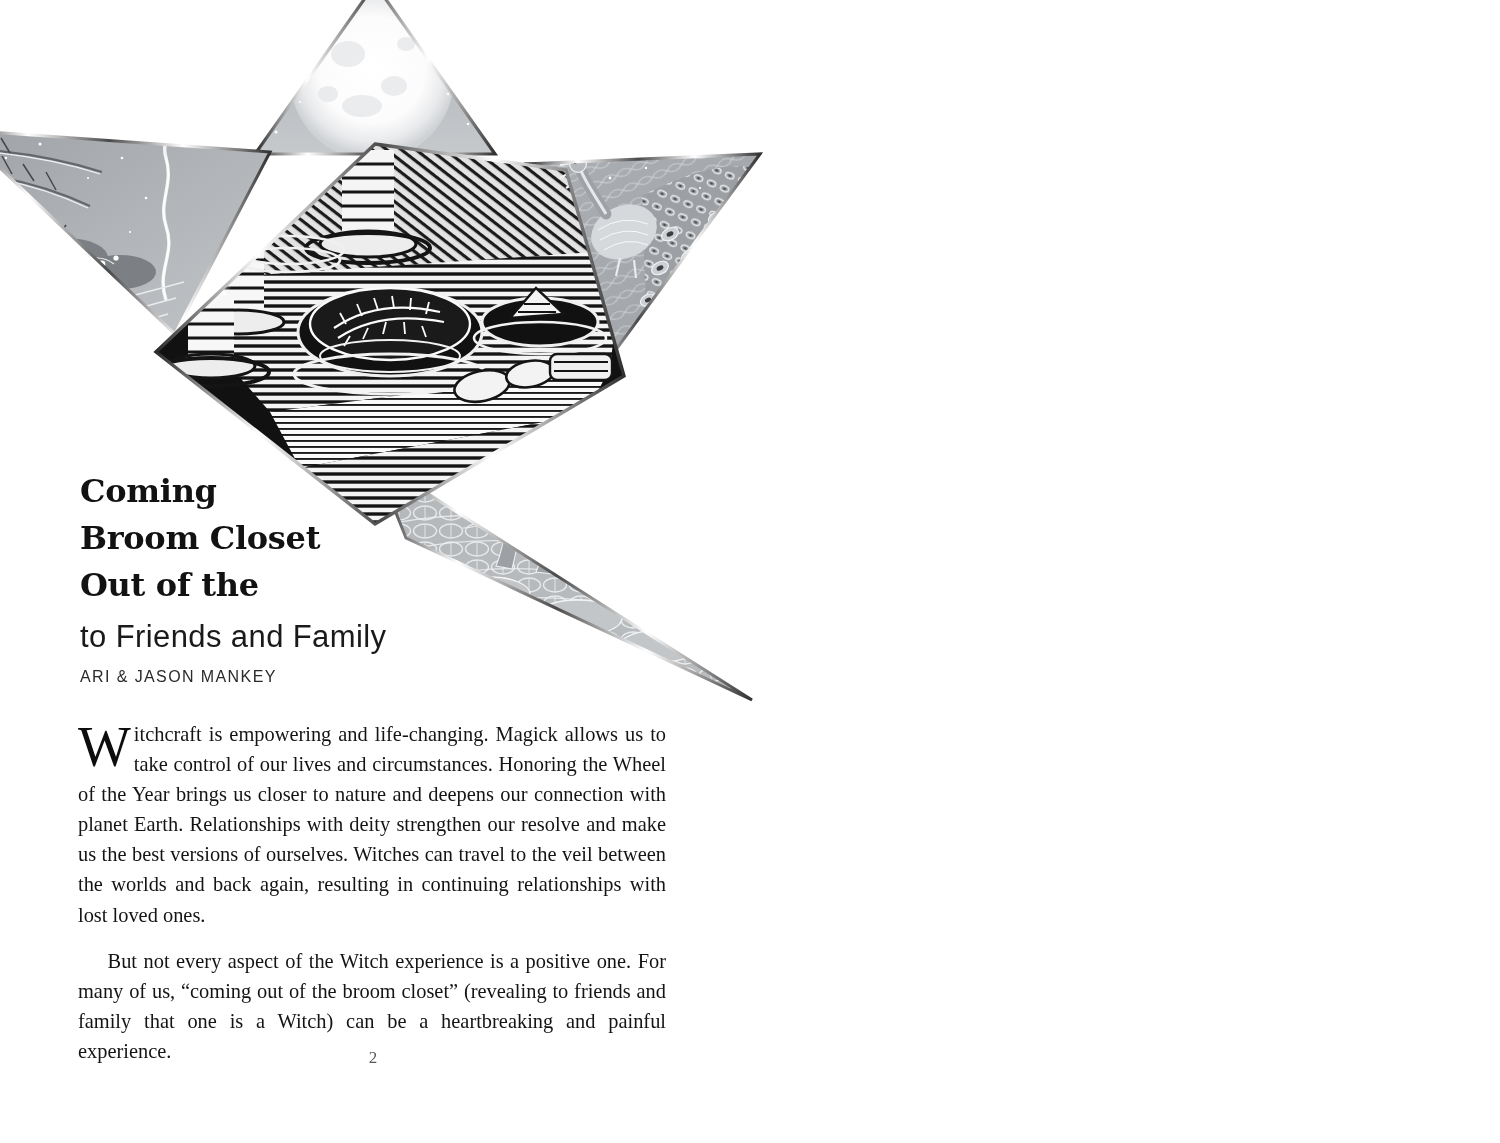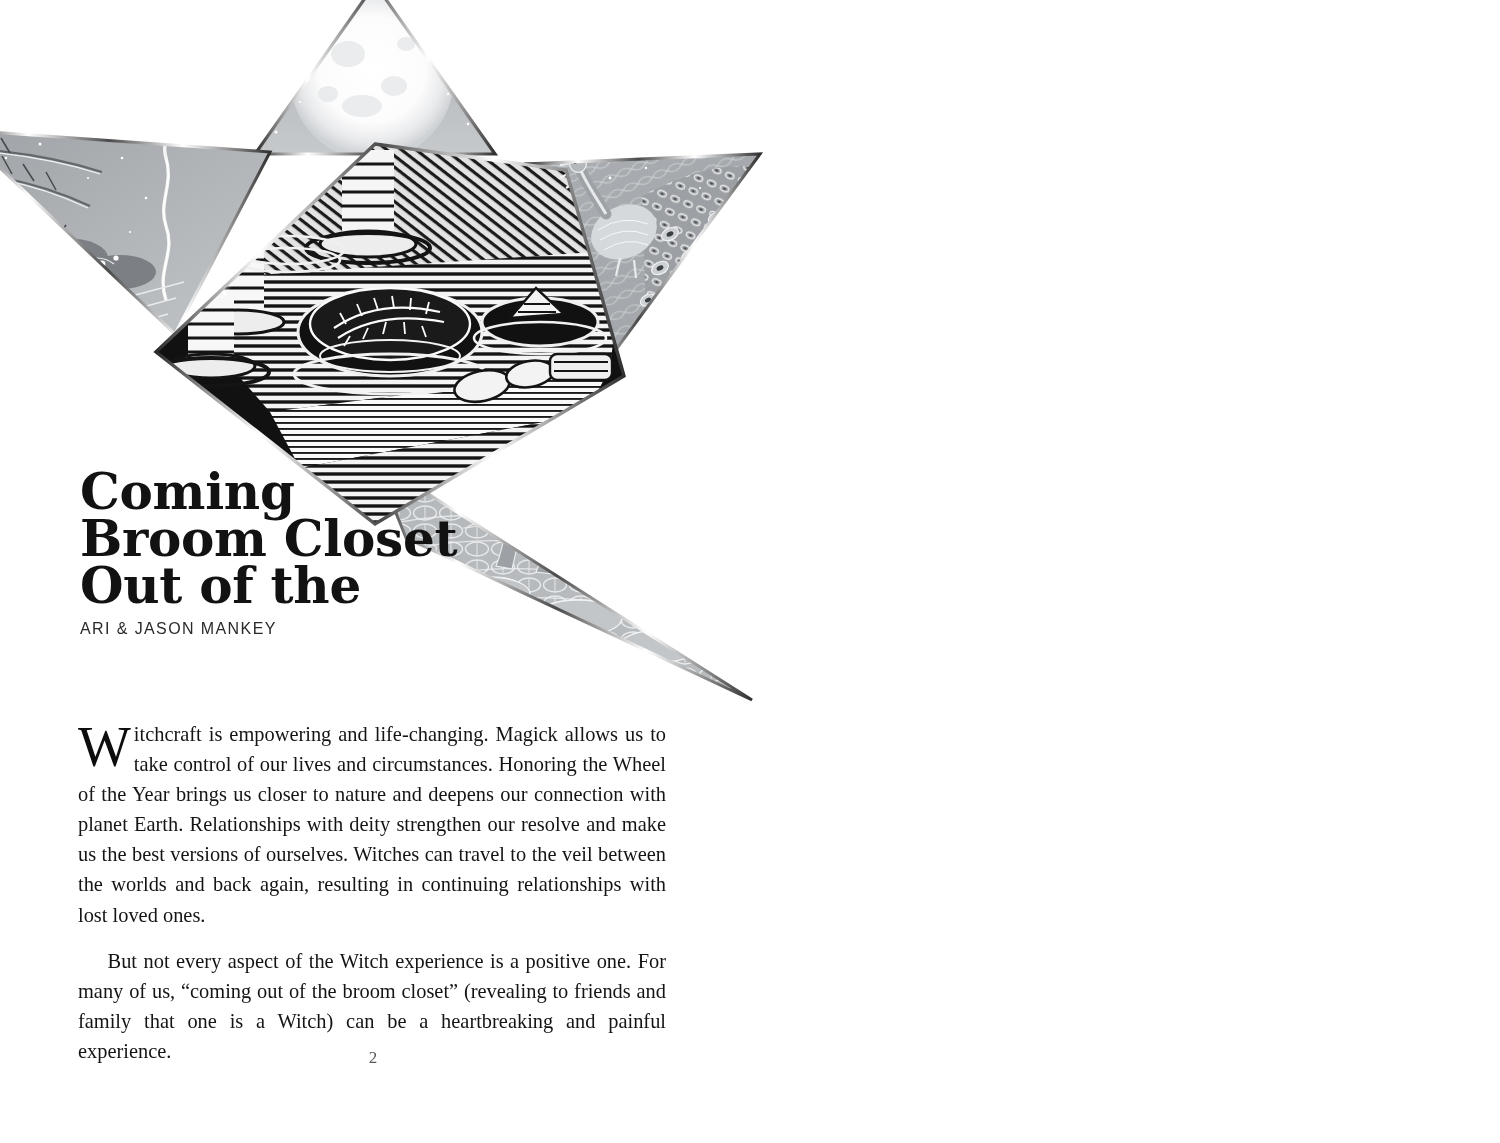--- a/index.html
+++ b/index.html
@@ -36,21 +36,21 @@
   
   .title-block {
     position: absolute;
     left: 80px;
     top: 468px;
     width: 600px;
   }
   .title-main {
     font-family: "DejaVu Serif", "Liberation Serif", serif;
     font-weight: 700;
-    font-size: 50px;
+    font-size: 32px;
     line-height: 47px;
     letter-spacing: -0.3px;
     color: #121212;
     margin: 0;
   }
   .title-main .tline { display: block; white-space: nowrap; }
   .title-sub {
     font-family: "Liberation Sans", sans-serif;
     font-weight: 400;
     font-size: 31px;
@@ -555,20 +555,21 @@
         <polygon points="405,162 596,188 654,394 405,542 186,370" fill="none" stroke="url(#edgeShine)" stroke-width="3.4"></polygon>
       </svg>
     </div>
 
     <div class="title-block">
       <h1 class="title-main">
         <span class="tline">Coming</span>
         <span class="tline">Broom Closet</span>
         <span class="tline">Out of the</span>
       </h1>
+      <p class="title-sub">to Friends and Family</p>
       <p class="title-authors">ARI &amp; JASON MANKEY</p>
     </div>
 
     <div class="col-left">
       <p class="body dropcap-para"><span class="dropcap">W</span><span>itchcraft is empowering and life-changing. Magick allows us to take control of our lives and circumstances. Honoring the Wheel of the Year brings us closer to nature and deepens our connection with planet Earth. Relationships with deity strengthen our resolve and make us the best versions of ourselves. Witches can travel to the veil between the worlds and back again, resulting in continuing relationships with lost loved ones.</span></p>
       <p class="body indent">But not every aspect of the Witch experience is a positive one. For many of us, “coming out of the broom closet” (revealing to friends and family that one is a Witch) can be a heartbreaking and painful experience.</p>
     </div>
 
     <div class="folio folio-left">2</div>
   </div>

